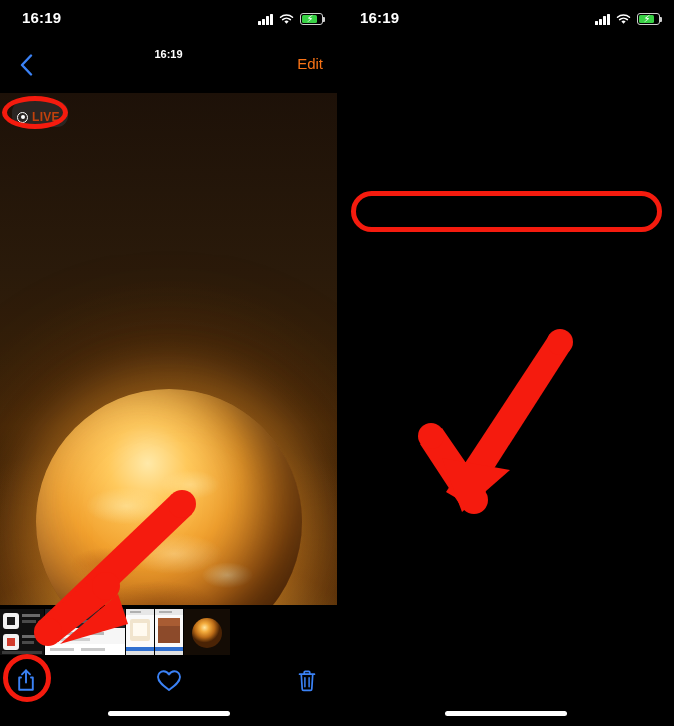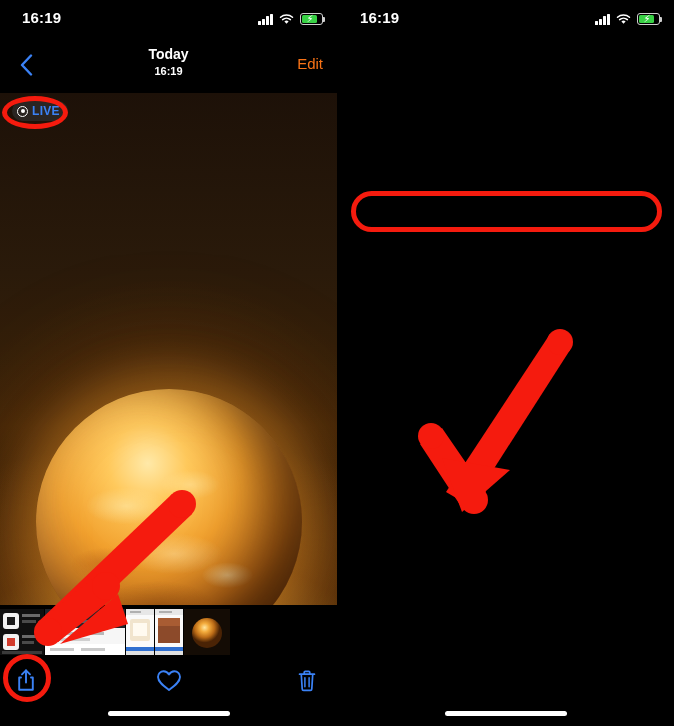--- a/index.html
+++ b/index.html
@@ -65,21 +65,21 @@
       radial-gradient(ellipse 30% 14% at 46% 82%, rgba(120,55,10,.40) 0%, rgba(120,55,10,0) 70%);
   }
   .planet::after { content:""; position:absolute; inset:0; border-radius:50%;
     box-shadow:inset -28px -22px 60px rgba(40,16,2,.72), inset 14px 10px 40px rgba(255,225,150,.22); }
 
   .live-badge { position:absolute; left:12px; top:101px; z-index:32; display:flex; align-items:center;
     gap:4px; padding:3px 8px 3px 5px; border-radius:11px; background:rgba(50,50,50,.62); }
   .live-badge .dot { width:11px; height:11px; border-radius:50%; border:1.6px solid #fff;
     display:flex; align-items:center; justify-content:center; }
   .live-badge .dot i { width:4px; height:4px; border-radius:50%; background:#fff; display:block; }
-  .live-badge span { color:#3b82f6; font-size:12px; font-weight:bold; letter-spacing:.3px; }
+  .live-badge span { color:#c2410c; font-size:12px; font-weight:bold; letter-spacing:.3px;margin-top:6px; }
 
   .thumbstrip { position:absolute; left:0; top:608px; width:337px; height:48px; display:flex;
     align-items:center; gap:1px; background:#000; z-index:25; }
   .thumb { height:46px; flex:0 0 auto; }
 
   .toolbar { position:absolute; left:0; top:656px; width:337px; height:48px; z-index:25; }
   .tb-icon { position:absolute; top:6px; width:36px; height:36px; display:flex; align-items:center;
     justify-content:center; color:#3b82f6; }
   .tb-share { left:8px; } .tb-heart { left:151px; } .tb-trash { right:12px; }
 
@@ -123,21 +123,20 @@
       </div>
     </div>
 
     <div class="navbar">
       <div class="nav-back">
         <svg width="13" height="22" viewBox="0 0 13 22">
             <path d="M11 1.5 2 11l9 9.5" stroke="#3b82f6" stroke-width="2.4" fill="none" stroke-linecap="round" stroke-linejoin="round"></path>
           </svg>
       </div>
       <div class="nav-title">
-        <div class="t1">Today</div>
         <div class="t2">16:19</div>
       </div>
       <div class="nav-edit">Edit</div>
     </div>
 
     <div class="photo">
       <div class="planet"></div>
     </div>
 
     <div class="live-badge">

